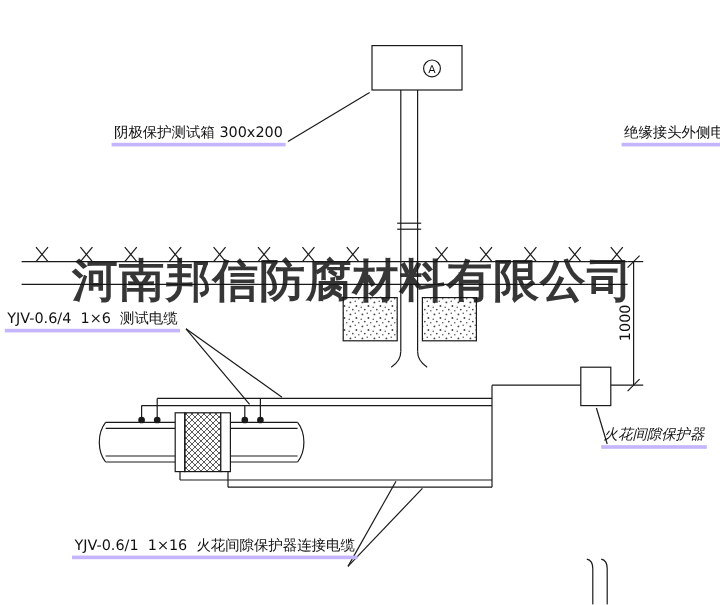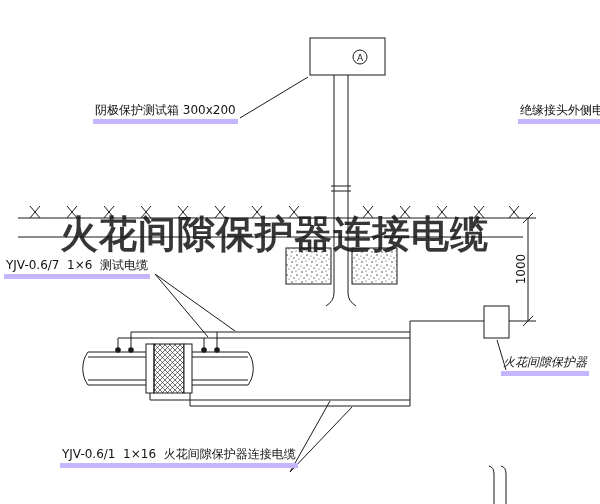--- a/index.html
+++ b/index.html
@@ -4,21 +4,21 @@
 <style>
   * { margin:0; padding:0; box-sizing:border-box; }
   html,body { background:#ffffff; }
   #stage {
     position:relative; width:600px; height:504px; background:#ffffff;
     overflow:hidden; font-family:"DejaVu Sans","Liberation Sans",sans-serif;
   }
   #stage > svg { position:absolute; left:0; top:0; }
   .label {
     position:absolute; font-size:12px; color:#111111; white-space:pre;
-    line-height:1.15; border-bottom:5px solid #c4b5fd; padding:0 2px 1px 2px;
+    line-height:1.15; border-bottom:3px solid #c4b5fd; padding:0 2px 1px 2px;
   }
   .dim {
     position:absolute; left:489px; top:262px; width:64px; height:14px;
     font-size:12px; color:#111111; text-align:center;
     transform:rotate(-90deg); border:none; white-space:pre;
   }
   .watermark {
     position:absolute; left:60px; top:213px; z-index:3;
     font-size:38px; font-weight:700; letter-spacing:1px; line-height:1.15;
     color:#141414; opacity:0.85; white-space:nowrap;
@@ -160,23 +160,23 @@
       </g>
     </g>
 
     <text x="360" y="61" text-anchor="middle" font-size="9" fill="#111111">A</text>
   </svg>
 
   <div class="label" style="left:93px; top:104px;">阴极保护测试箱 300x200</div>
 
   <div class="label" style="left:518px; top:104px;">绝缘接头外侧电缆</div>
 
-  <div class="label" style="left:4px; top:259px;">YJV-0.6/7  1×6  测试电缆</div>
+  <div class="label" style="left:4px; top:259px;">YJV-0.6/4  1×6  测试电缆</div>
 
   <div class="dim">1000</div>
 
   <div class="label" style="left:501px; top:356px;font-style:italic;">火花间隙保护器</div>
 
   <div class="label" style="left:60px; top:448px;">YJV-0.6/1  1×16  火花间隙保护器连接电缆</div>
 
-  <div class="watermark">火花间隙保护器连接电缆</div>
+  <div class="watermark">河南邦信防腐材料有限公司</div>
 
 </div>
 
 </body></html>

